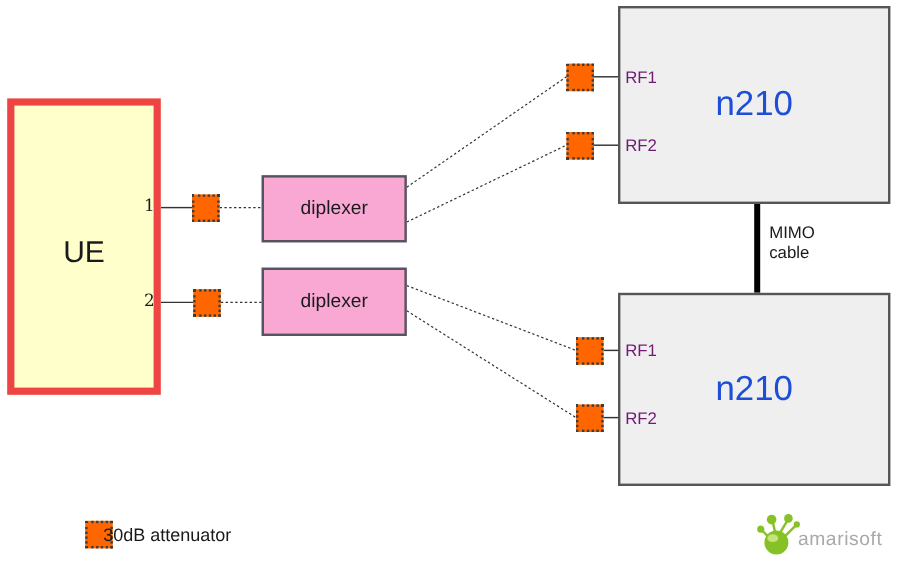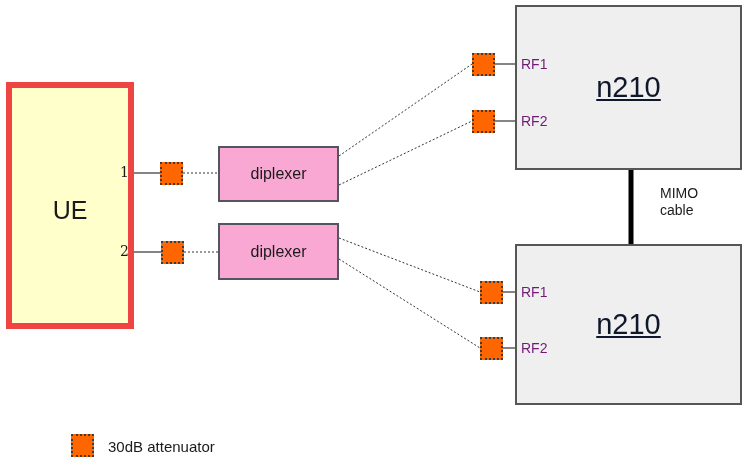--- a/index.html
+++ b/index.html
@@ -7,43 +7,43 @@
     position:relative;width:750px;height:473px;background:#ffffff;
     font-family:"Liberation Sans",sans-serif;color:#111;overflow:hidden;
   }
   .wires{position:absolute;left:0;top:0;width:750px;height:473px;}
   .box{position:absolute;box-sizing:border-box;display:flex;align-items:center;justify-content:center;}
   .ue-box{left:6px;top:82px;width:128px;height:247px;background:#FFFFCC;border:6px solid #ef4444;}
   .ue-label{position:absolute;left:0;right:0;top:108px;text-align:center;font-size:25px;color:#1a1a1a;}
   .diplexer{background:#f9a8d4;border:2px solid #55555f;font-size:16px;color:#1a1a1a;}
   .diplexer1{left:218px;top:146px;width:121px;height:56px;}
   .diplexer2{left:218px;top:223px;width:121px;height:57px;}
-  .radio{background:#EFEFEF;border:2px solid #565656;font-size:29px;color:#0f172a;text-decoration:underline;}
+  .radio{background:#EFEFEF;border:2px solid #565656;font-size:29px;color:#1d4ed8;}
   .radio-top{left:515px;top:5px;width:227px;height:165px;}
   .radio-bottom{left:515px;top:244px;width:227px;height:161px;}
   .att{position:absolute;width:23px;height:23px;box-sizing:border-box;
        background:#FF6600;border:2px dotted #3d3d3d;}
   .att1{left:160px;top:162px;}
   .att2{left:161px;top:241px;}
   .att3{left:472px;top:53px;}
   .att4{left:472px;top:110px;}
   .att5{left:480px;top:281px;}
   .att6{left:480px;top:337px;}
   .legend-sq{left:71px;top:434px;}
   .port{position:absolute;width:22px;text-align:right;font-family:"DejaVu Serif","Liberation Serif",serif;
         font-size:14px;color:#1a1a1a;}
   .port1{left:107px;top:164px;}
   .port2{left:107px;top:243px;}
   .rf{position:absolute;font-size:14px;color:#701a75;}
   .rf1-top{left:521px;top:56px;}
   .rf2-top{left:521px;top:113px;}
   .rf1-bot{left:521px;top:284px;}
   .rf2-bot{left:521px;top:340px;}
-  .mimo{position:absolute;left:641px;top:185px;font-size:14px;line-height:17px;color:#1a1a1a;margin-left:19px;}
-  .legend-text{position:absolute;left:108px;top:438px;font-size:15px;color:#1a1a1a;}
+  .mimo{position:absolute;left:641px;top:185px;font-size:14px;line-height:17px;color:#1a1a1a;}
+  .legend-text{position:absolute;left:86px;top:438px;font-size:15px;color:#1a1a1a;}
   .logo{position:absolute;left:629px;top:426px;width:115px;height:40px;}
   .logo-blob{position:absolute;left:0;top:0;}
   .logo-text{position:absolute;left:36px;top:15px;font-size:16px;color:#a9a9ab;letter-spacing:0.5px;}
 </style>
 </head>
 <body>
 
 <div class="canvas">
 
   <svg class="wires" viewBox="0 0 750 473" xmlns="http://www.w3.org/2000/svg">
@@ -102,14 +102,31 @@
   <div class="att att6"></div>
 
   <div class="mimo">
     <div>MIMO</div>
     <div>cable</div>
   </div>
 
   <div class="att legend-sq"></div>
   <div class="legend-text">30dB attenuator</div>
 
+  <div class="logo">
+    <svg class="logo-blob" width="40" height="38" viewBox="0 0 40 38" xmlns="http://www.w3.org/2000/svg">
+      <g stroke="#86C226" stroke-width="2">
+        <line x1="12" y1="22" x2="6" y2="16"></line>
+        <line x1="17" y1="18" x2="15" y2="9"></line>
+        <line x1="21" y1="18" x2="27" y2="8"></line>
+        <line x1="25" y1="21" x2="34" y2="12"></line>
+      </g>
+      <circle cx="18" cy="26" r="10" fill="#86C226"></circle>
+      <ellipse cx="15" cy="22.5" rx="4.5" ry="3.2" fill="#c6e47e"></ellipse>
+      <circle cx="5" cy="15" r="3" fill="#86C226"></circle>
+      <circle cx="14" cy="7" r="4" fill="#86C226"></circle>
+      <circle cx="28" cy="6" r="3.6" fill="#86C226"></circle>
+      <circle cx="35" cy="11" r="2.6" fill="#86C226"></circle>
+    </svg>
+    <span class="logo-text">amarisoft</span>
+  </div>
 
 </div>
 
 </body></html>

